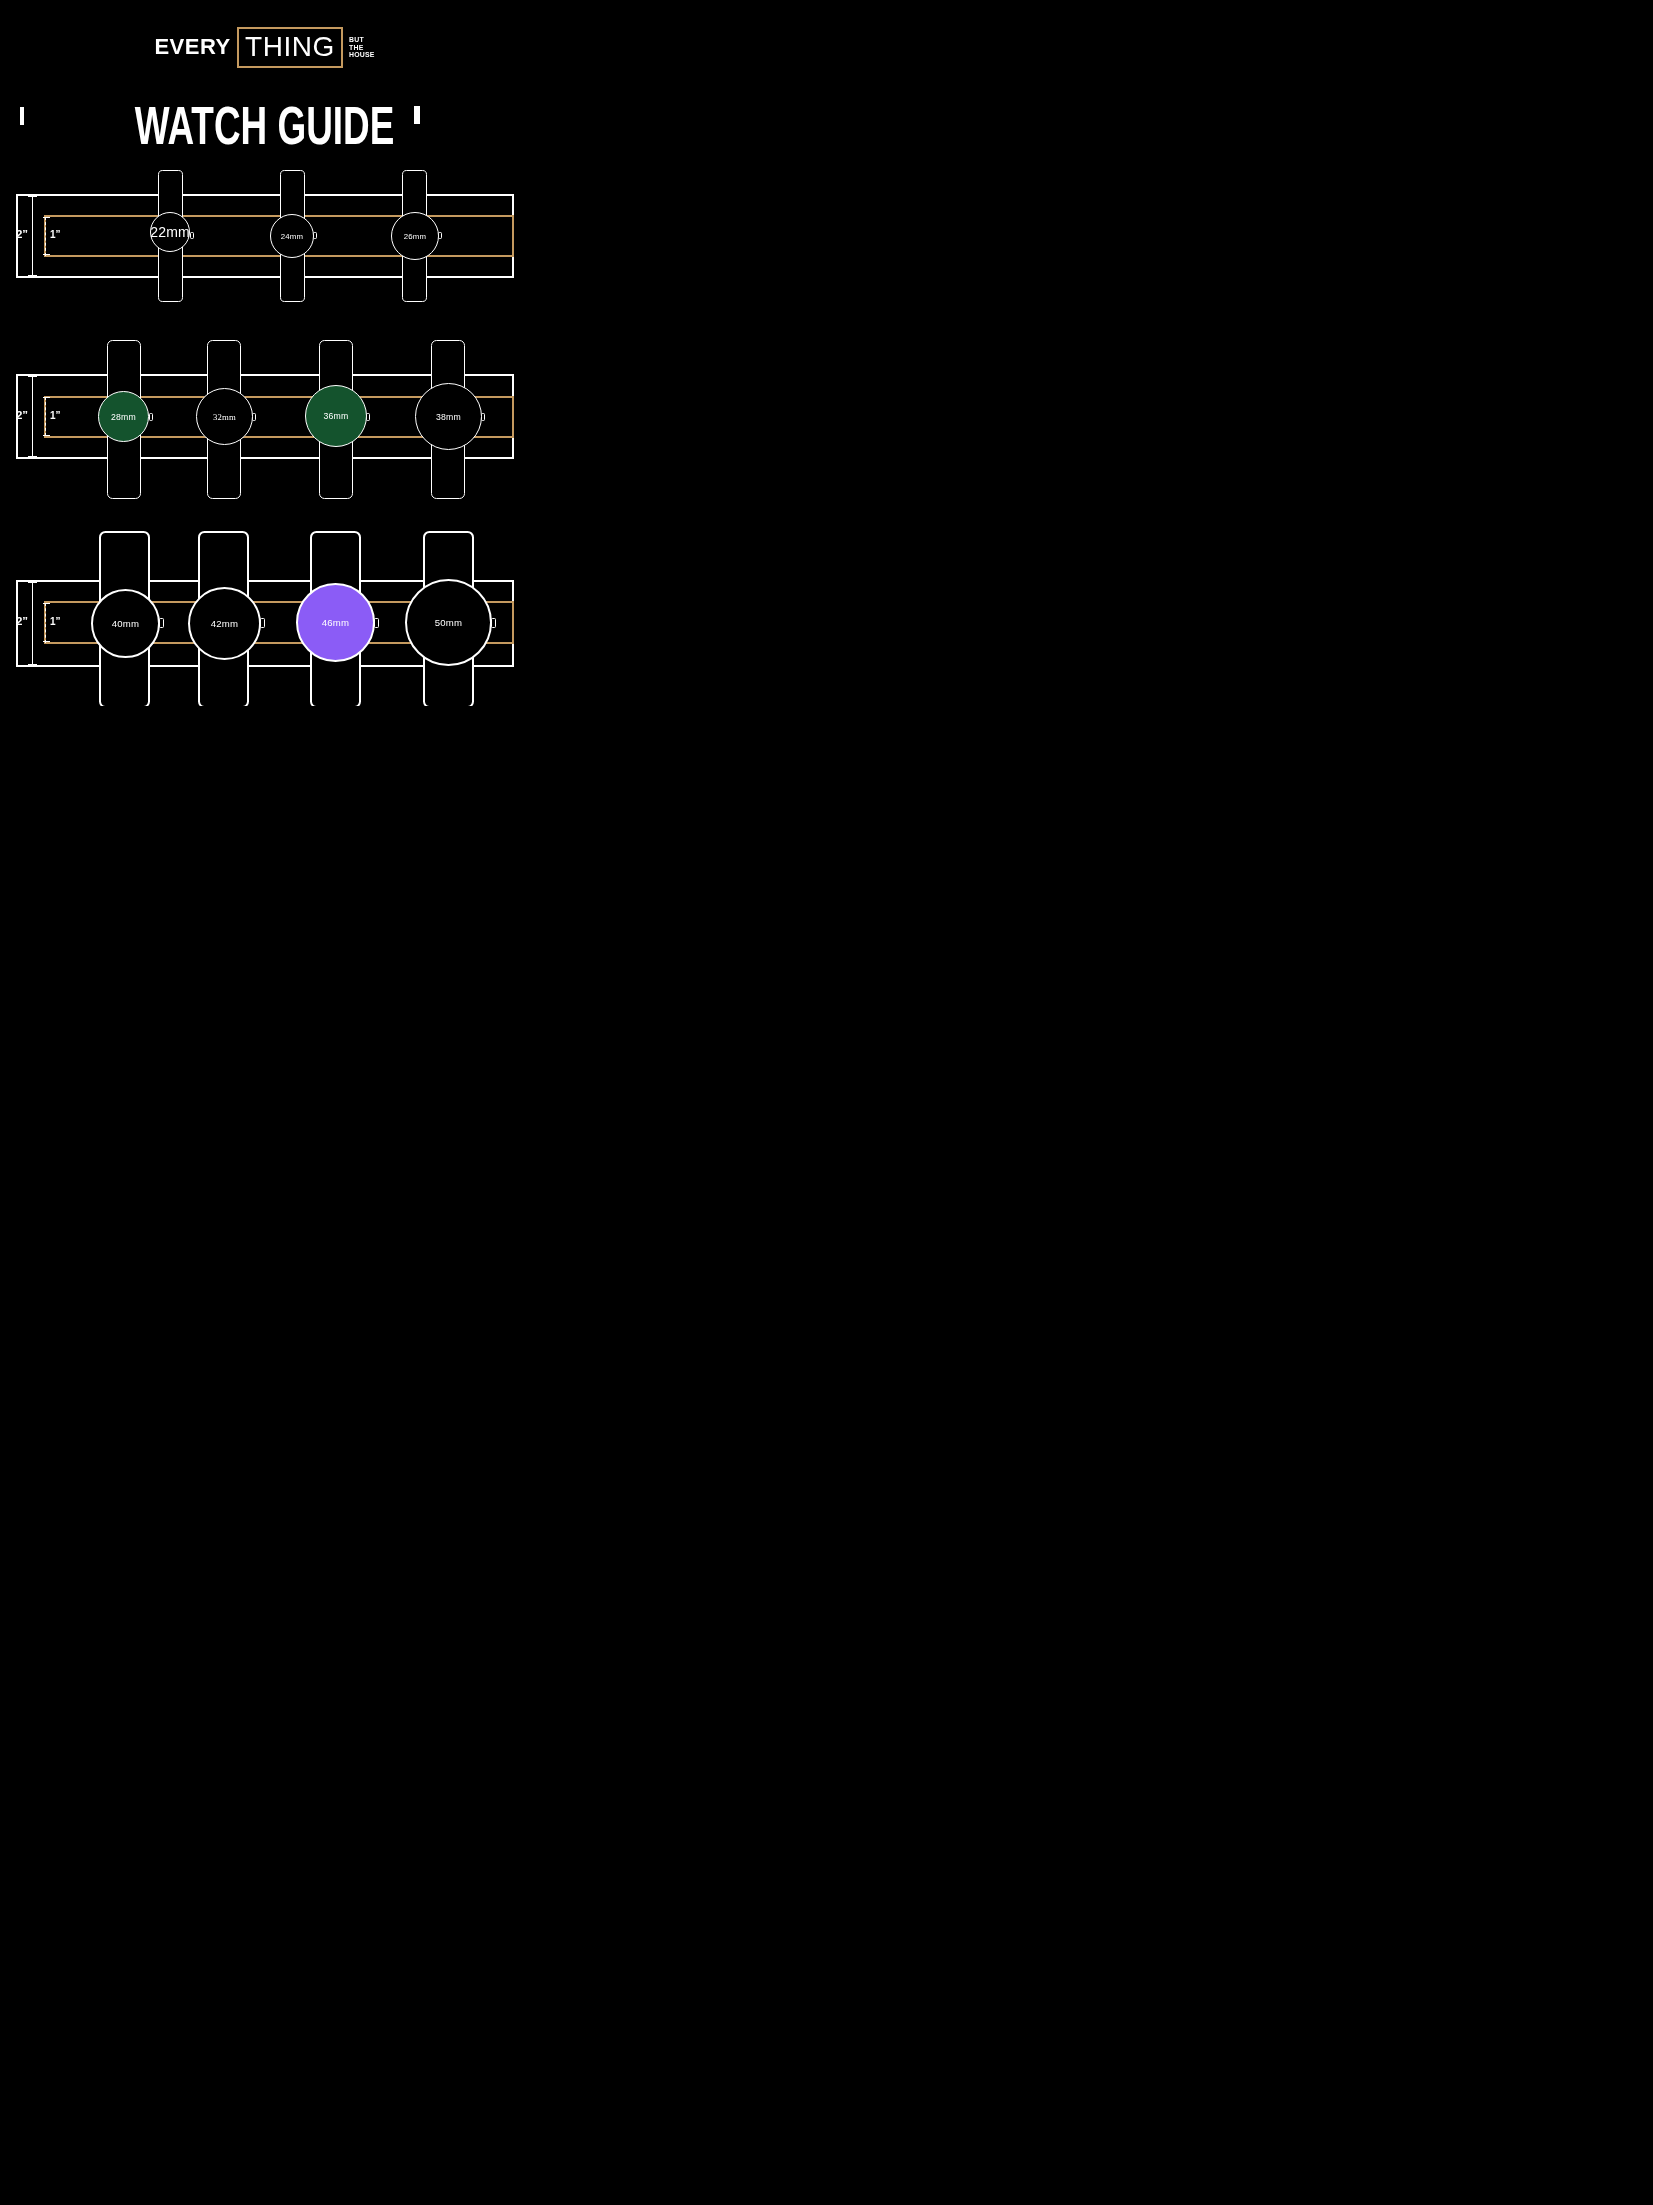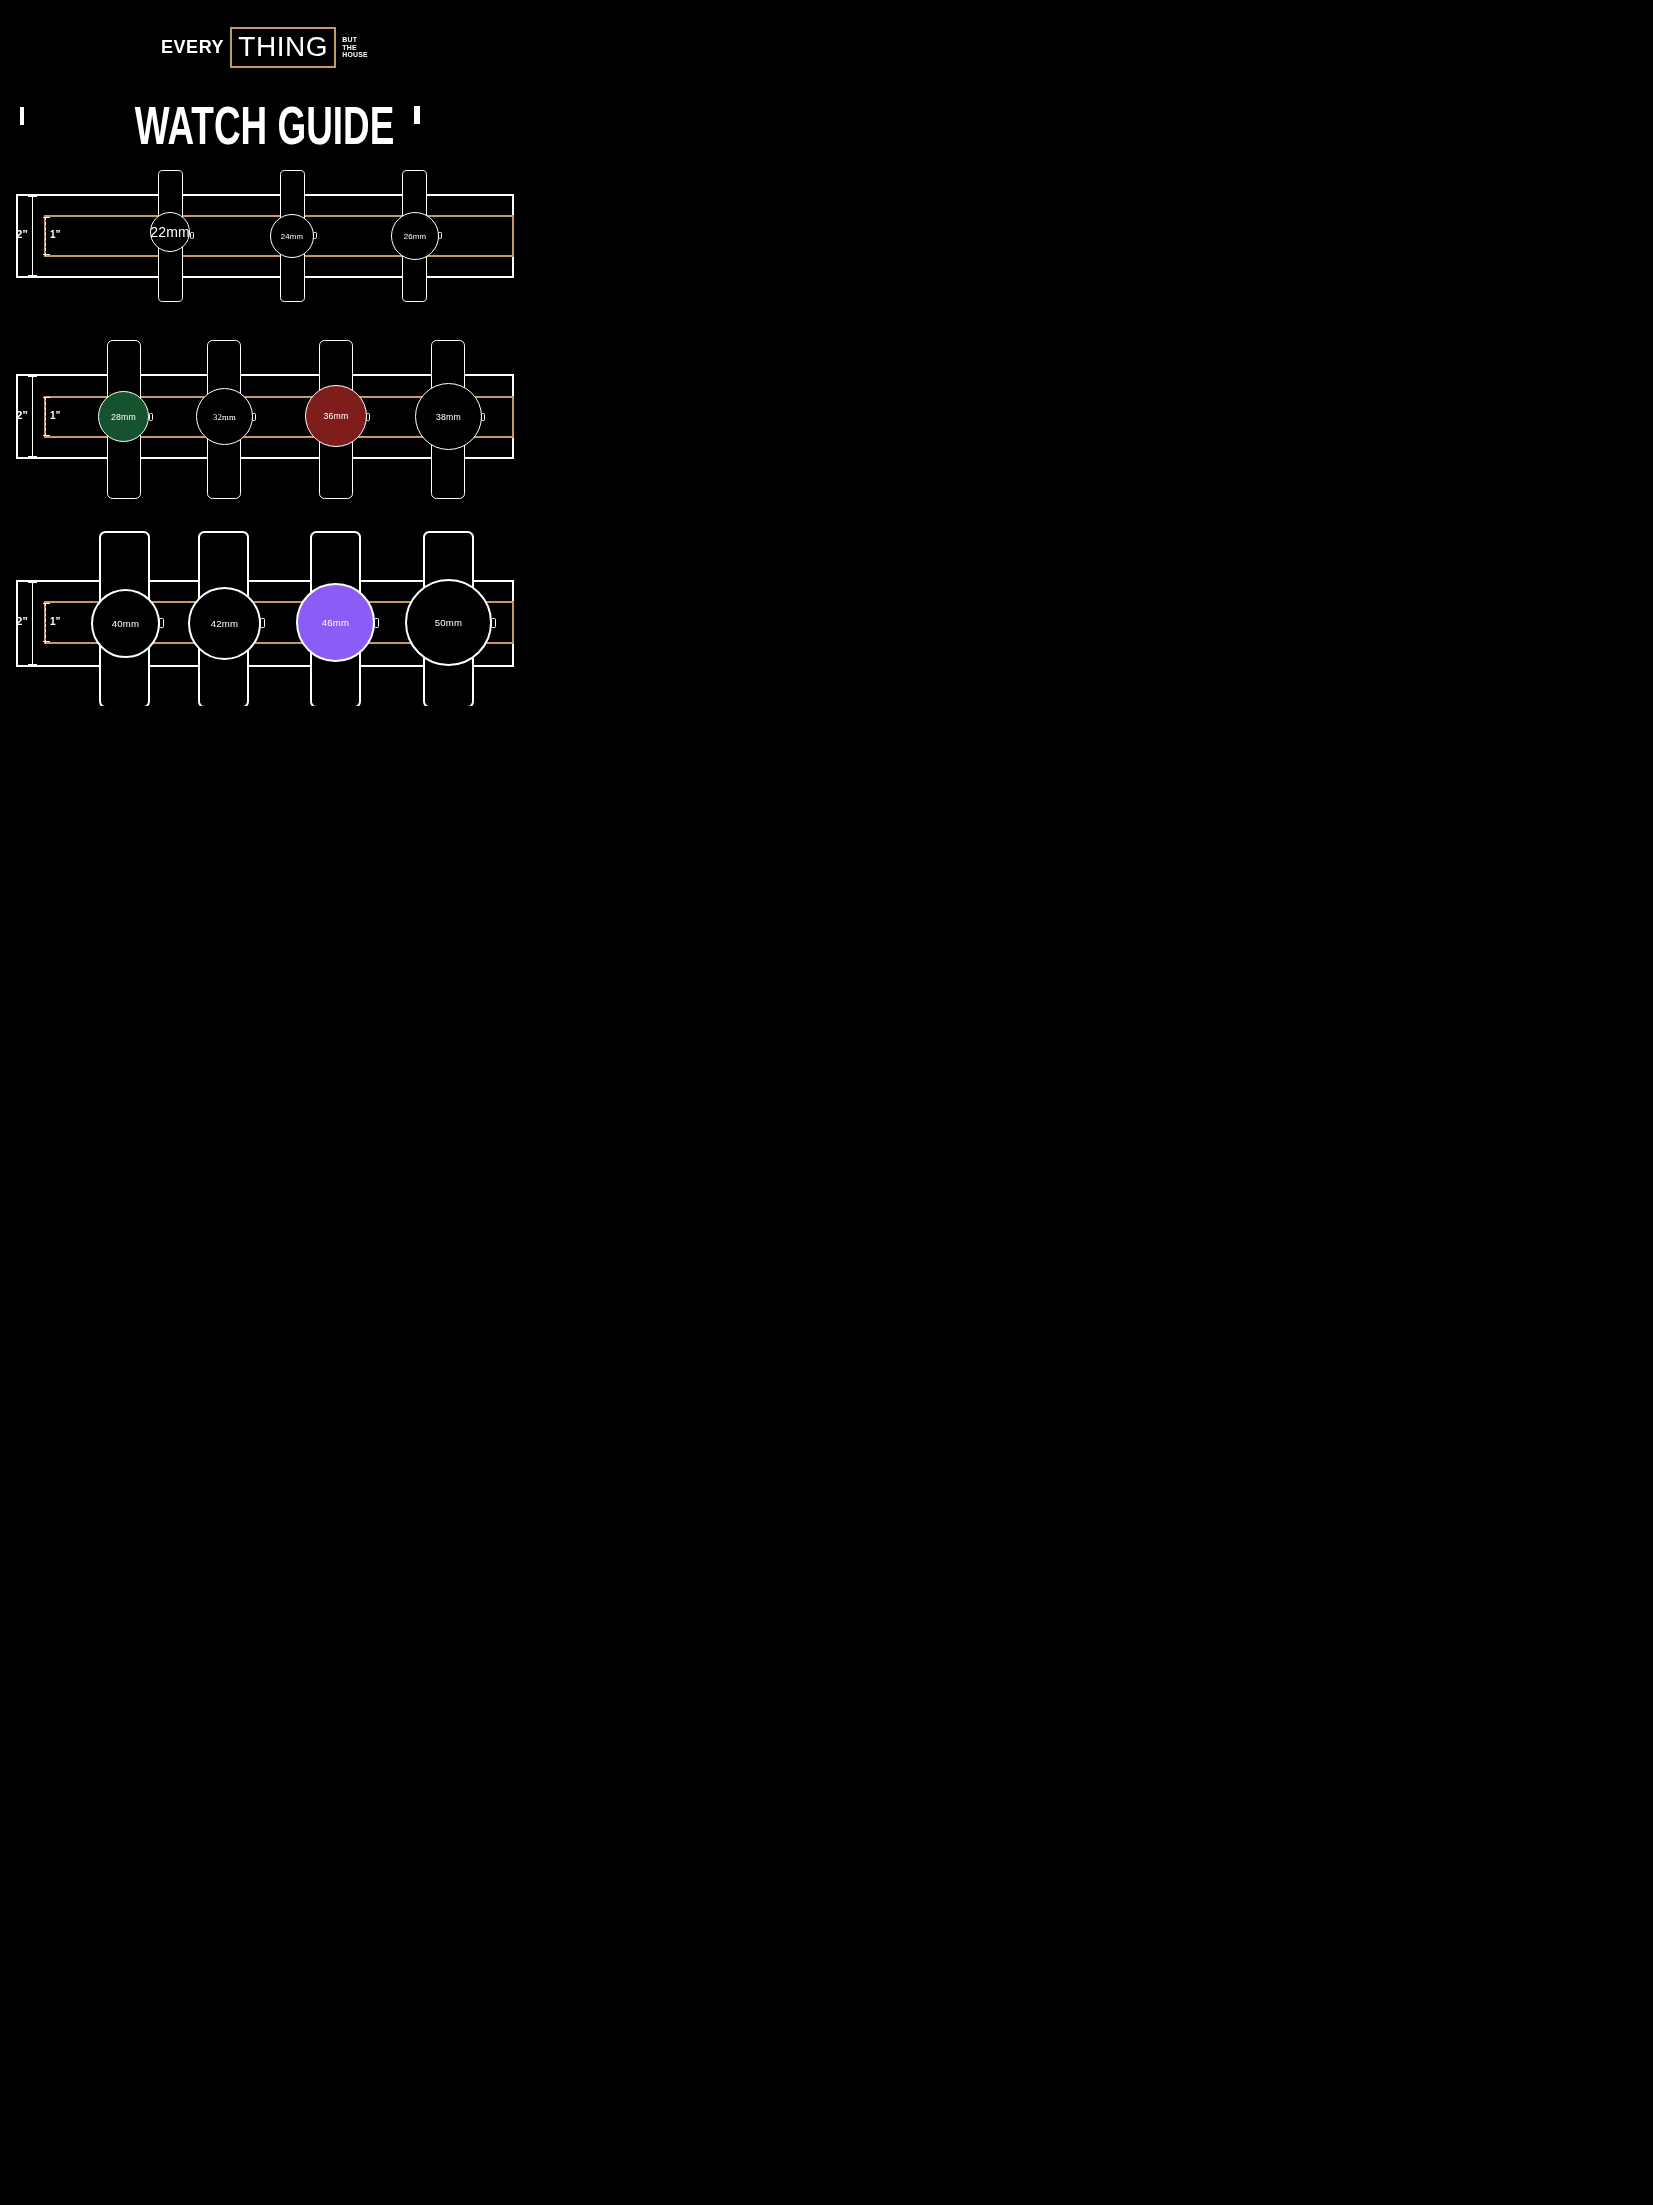--- a/index.html
+++ b/index.html
@@ -11,21 +11,21 @@
     overflow: hidden;
     font-family: "Liberation Sans", sans-serif;
     color: #fff;
   }
   .logo {
     position: absolute;
     top: 27px; left: 0; width: 100%;
     display: flex; justify-content: center; align-items: center;
     gap: 6px;
   }
-  .logo-every { font-size: 18px; font-weight: 900; letter-spacing: 0.5px; }
+  .logo-every { font-size: 22px; font-weight: 900; letter-spacing: 0.5px; }
   .logo-box {
     border: 2.3px solid var(--accent, #C59A5F);
     padding: 1.8px 6.4px 2.8px 6.4px;
     font-size: 28px; font-weight: 400; letter-spacing: 0.5px;
     display: inline-block;
   }
   .logo-tag {
     display: flex; flex-direction: column;
     font-size: 6.9px; font-weight: 700; line-height: 1.1; letter-spacing: 0.2px;
   }
@@ -92,21 +92,21 @@
     <div style="left: 43px; top: 435px; width: 6.9px; height: 1.4px; background: rgb(255, 255, 255);"></div>
     <div style="left: 50px; top: 410px; font-size: 10px; font-weight: 800;">1”</div>
     <div style="left: 107px; top: 340px; width: 34px; height: 159px; border: 1.8px solid rgb(255, 255, 255); border-radius: 5.5px; background: rgb(0, 0, 0);"></div>
     <div style="left: 149px; top: 413px; width: 4.1px; height: 8.3px; border: 1.4px solid rgb(255, 255, 255); border-radius: 1.4px; background: rgb(0, 0, 0);"></div>
     <div style="left: 98px; top: 391px; width: 51px; height: 51px; border: 1.8px solid rgb(255, 255, 255); border-radius: 50%; background: #14532d; display: flex; align-items: center; justify-content: center; font-size: 8.7px; letter-spacing: 0.2px;">28mm</div>
     <div style="left: 207px; top: 340px; width: 34px; height: 159px; border: 1.8px solid rgb(255, 255, 255); border-radius: 5.5px; background: rgb(0, 0, 0);"></div>
     <div style="left: 252px; top: 413px; width: 4.1px; height: 8.3px; border: 1.4px solid rgb(255, 255, 255); border-radius: 1.4px; background: rgb(0, 0, 0);"></div>
     <div style="left: 196px; top: 388px; width: 57px; height: 57px; border: 1.8px solid rgb(255, 255, 255); border-radius: 50%; background: rgb(0, 0, 0); display: flex; align-items: center; justify-content: center; font-size: 8.7px; letter-spacing: 0.2px; font-family: Liberation Serif, serif;">32mm</div>
     <div style="left: 319px; top: 340px; width: 34px; height: 159px; border: 1.8px solid rgb(255, 255, 255); border-radius: 5.5px; background: rgb(0, 0, 0);"></div>
     <div style="left: 366px; top: 413px; width: 4.1px; height: 8.3px; border: 1.4px solid rgb(255, 255, 255); border-radius: 1.4px; background: rgb(0, 0, 0);"></div>
-    <div style="left: 305px; top: 385px; width: 62px; height: 62px; border: 1.8px solid rgb(255, 255, 255); border-radius: 50%; background: #7f1d1d; display: flex; align-items: center; justify-content: center; font-size: 8.7px; letter-spacing: 0.2px;">36mm</div>
+    <div style="left: 305px; top: 385px; width: 62px; height: 62px; border: 1.8px solid rgb(255, 255, 255); border-radius: 50%; background: #14532d; display: flex; align-items: center; justify-content: center; font-size: 8.7px; letter-spacing: 0.2px;">36mm</div>
     <div style="left: 431px; top: 340px; width: 34px; height: 159px; border: 1.8px solid rgb(255, 255, 255); border-radius: 5.5px; background: rgb(0, 0, 0);"></div>
     <div style="left: 481px; top: 413px; width: 4.1px; height: 8.3px; border: 1.4px solid rgb(255, 255, 255); border-radius: 1.4px; background: rgb(0, 0, 0);"></div>
     <div style="left: 415px; top: 383px; width: 67px; height: 67px; border: 1.8px solid rgb(255, 255, 255); border-radius: 50%; background: rgb(0, 0, 0); display: flex; align-items: center; justify-content: center; font-size: 8.7px; letter-spacing: 0.2px;">38mm</div>
     <div style="left: 16px; top: 580px; width: 498px; height: 87px; border: 2.3px solid rgb(255, 255, 255);"></div>
     <div style="left: 44px; top: 601px; width: 470px; height: 43px; border: 2.3px solid rgb(197, 154, 95);"></div>
     <div style="left: 32px; top: 582px; width: 1.4px; height: 84px; background: rgb(255, 255, 255);"></div>
     <div style="left: 28px; top: 582px; width: 8.7px; height: 1.4px; background: rgb(255, 255, 255);"></div>
     <div style="left: 28px; top: 664px; width: 8.7px; height: 1.4px; background: rgb(255, 255, 255);"></div>
     <div style="left: 13.8px; top: 615px; width: 16.5px; text-align: center; font-size: 11.5px; font-weight: 800;">2”</div>
     <div style="left: 45px; top: 603px; width: 0px; height: 40px; border-left: 1.4px dashed rgb(255, 255, 255);"></div>

